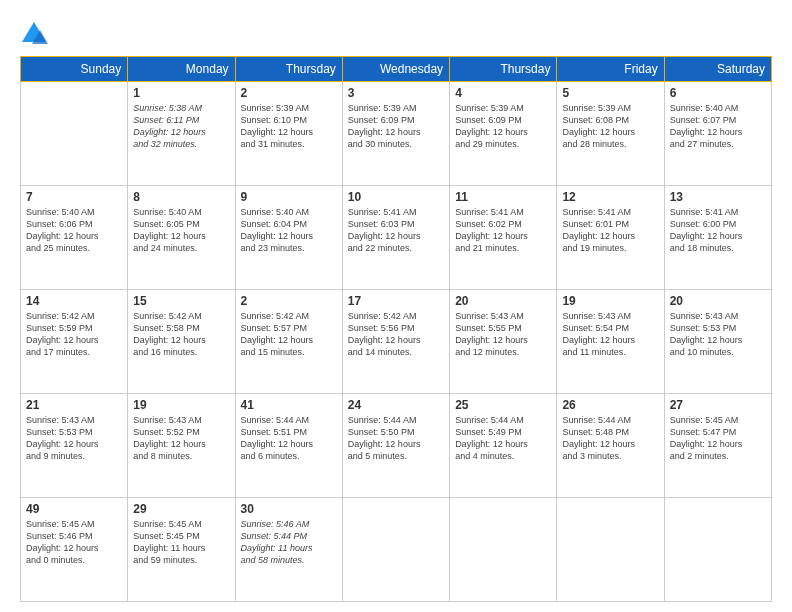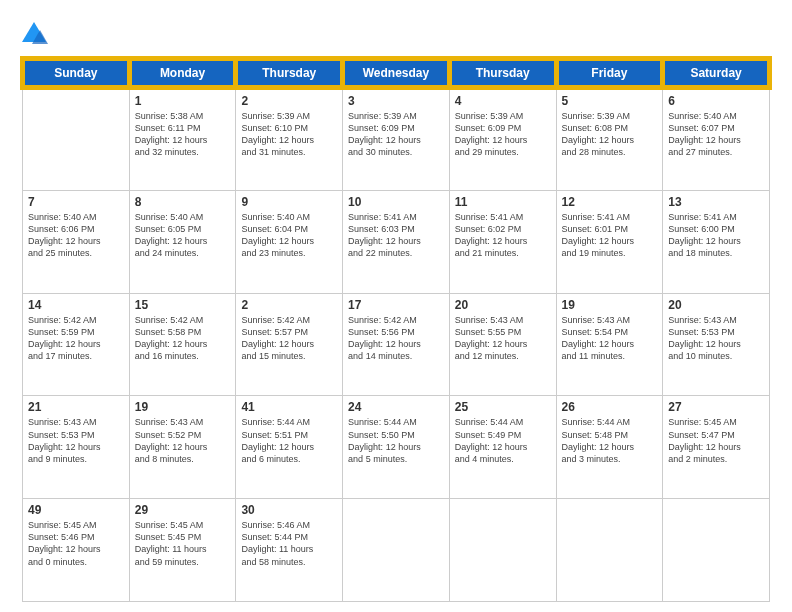--- a/index.html
+++ b/index.html
@@ -65,25 +65,25 @@
     .calendar {
       flex: 1;
       border: 1px solid #ccc;
       border-collapse: collapse;
       width: 100%;
       table-layout: fixed;
     }
     .calendar th {
       background: #1565C0;
       color: #fff;
-      text-align: center;
+      text-align: right;
       padding: 5px 6px;
       font-size: 12px;
-      font-weight: bold;
-      border: 5px solid #eab308;
+      font-weight: normal;
+      border: 1px solid #eab308;
     }
     .calendar td {
       border: 1px solid #ccc;
       vertical-align: top;
       padding: 4px 5px;
       font-size: 9.5px;
       color: #333;
       height: 88px;
     }
     .day-num {
@@ -136,21 +136,21 @@
         <th>Thursday</th>
         <th>Friday</th>
         <th>Saturday</th>
       </tr>
     </thead>
     <tbody id="calendar-body">
     <tr class="week-row">
           <td class="empty-cell"></td>
           <td>
             <span class="day-num">1</span>
-            <div class="day-info" style="white-space: pre-line;">Sunrise: 5:38 AM
+            <div class="day-info" style="white-space: pre-line; font-style: italic;">Sunrise: 5:38 AM
 Sunset: 6:11 PM
 Daylight: 12 hours
 and 32 minutes.</div>
           </td>
           <td>
             <span class="day-num">2</span>
             <div class="day-info" style="white-space: pre-line;">Sunrise: 5:39 AM
 Sunset: 6:10 PM
 Daylight: 12 hours
 and 31 minutes.</div>
@@ -347,21 +347,21 @@
           </td>
           <td>
             <span class="day-num">29</span>
             <div class="day-info" style="white-space: pre-line;">Sunrise: 5:45 AM
 Sunset: 5:45 PM
 Daylight: 11 hours
 and 59 minutes.</div>
           </td>
           <td>
             <span class="day-num">30</span>
-            <div class="day-info" style="white-space: pre-line;">Sunrise: 5:46 AM
+            <div class="day-info" style="white-space: pre-line; font-style: italic;">Sunrise: 5:46 AM
 Sunset: 5:44 PM
 Daylight: 11 hours
 and 58 minutes.</div>
           </td>
           <td class="empty-cell"></td>
           <td class="empty-cell"></td>
           <td class="empty-cell"></td>
           <td class="empty-cell"></td>
         </tr>
       </tbody>

